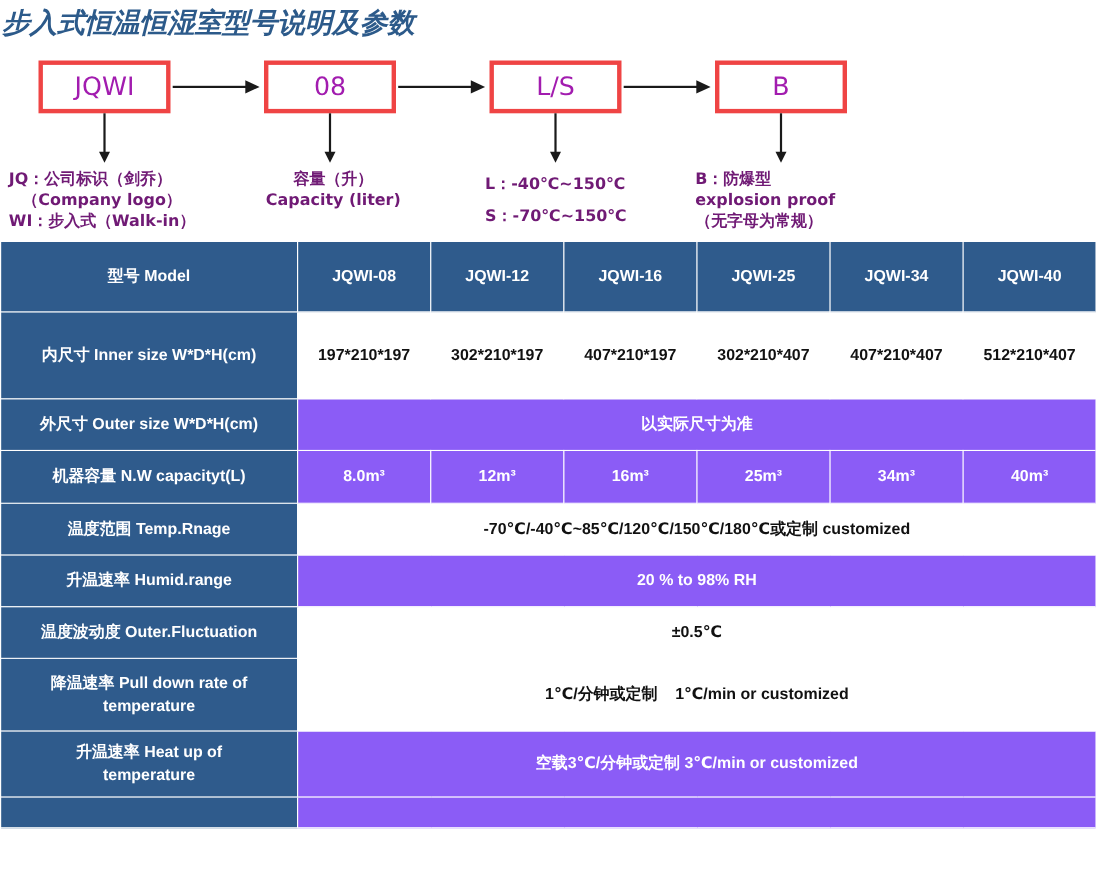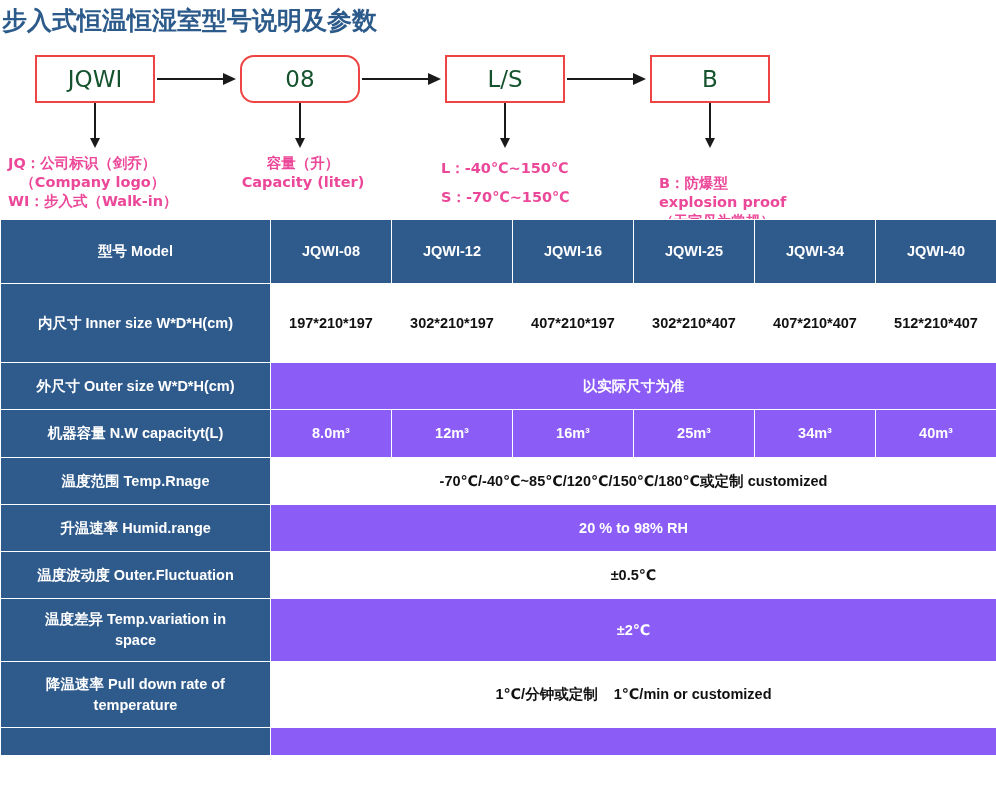--- a/index.html
+++ b/index.html
@@ -14,32 +14,33 @@
 
   
   .title {
     position: absolute;
     left: 2px; top: 4px;
     font-size: 25px;
     font-weight: bold;
     color: #2c5a8a;
     letter-spacing: 0px;
     white-space: nowrap;
+    font-style: italic;
   }
 
   
   .diagram { position: absolute; left: 0; top: 50px; width: 996px; height: 168px; }
 
   .nodebox {
     position: absolute;
-    border: 2px solid #ef4444;
+    border: 4px solid #ef4444;
     background: #ffffff;
     display: flex; align-items: center; justify-content: center;
     font-size: 23px;
-    color: #14532d;
+    color: #a21caf;
     font-family: "DejaVu Sans", sans-serif;
   }
   .arrow-line {
     position: absolute;
     height: 2px;
     background: #1a1a1a;
   }
   .arrow-head {
     position: absolute;
     width: 0; height: 0;
@@ -56,21 +57,21 @@
     position: absolute;
     width: 0; height: 0;
     border-left: 5px solid transparent;
     border-right: 5px solid transparent;
     border-top: 10px solid #1a1a1a;
   }
   .legend {
     position: absolute;
     font-size: 14.5px;
     font-weight: bold;
-    color: #ec4899;
+    color: #701a75;
     line-height: 19px;
     font-family: "DejaVu Sans", sans-serif;
     white-space: nowrap;
   }
   .legend .ctr { display: block; text-align: center; }
   .legend .lft { display: block; text-align: left; }
 
   
   table.spec {
     position: absolute;
@@ -112,21 +113,21 @@
 
 <div id="page">
 
   <div class="title">步入式恒温恒湿室型号说明及参数</div>
 
   <div class="diagram">
 
     <div class="nodebox" style="left:35px; top:5px; width:120px; height:48px;">
       <span>JQWI</span>
     </div>
-    <div class="nodebox" style="left:240px; top:5px; width:120px; height:48px;border-radius:14px;">
+    <div class="nodebox" style="left:240px; top:5px; width:120px; height:48px;">
       <span>08</span>
     </div>
     <div class="nodebox" style="left:445px; top:5px; width:120px; height:48px;">
       <span>L/S</span>
     </div>
     <div class="nodebox" style="left:650px; top:5px; width:120px; height:48px;">
       <span>B</span>
     </div>
 
     <div class="arrow-line" style="left:157px; top:28px; width:68px;"></div>
@@ -159,21 +160,21 @@
     <div class="legend" style="left:228px; top:104px; width:150px;">
       <span class="ctr">容量（升）</span>
       <span class="ctr">Capacity (liter)</span>
     </div>
 
     <div class="legend" style="left:441px; top:104px; line-height:29px;">
       <span class="lft">L：-40℃~150℃</span>
       <span class="lft">S：-70℃~150℃</span>
     </div>
 
-    <div class="legend" style="left:659px; top:104px;margin-top:20px;">
+    <div class="legend" style="left:632px; top:104px;">
       <span class="lft">B：防爆型</span>
       <span class="lft">explosion proof</span>
       <span class="lft">（无字母为常规）</span>
     </div>
 
   </div>
 
   <table class="spec">
     <colgroup>
       <col style="width:270px">
@@ -228,30 +229,30 @@
       <tr style="height:47px">
         <td class="lbl">升温速率 Humid.range</td>
         <td class="blue" colspan="6">20 % to 98% RH</td>
       </tr>
 
       <tr style="height:47px">
         <td class="lbl">温度波动度 Outer.Fluctuation</td>
         <td class="white" colspan="6">±0.5℃</td>
       </tr>
 
-      <tr style="height:63px">
-        <td class="lbl" style="padding-left:22px;padding-right:22px;">温度差异 Temp.variation in space</td>
-        <td class="blue" colspan="6">±2℃</td>
-      </tr>
 
       <tr style="height:66px">
         <td class="lbl" style="padding-left:18px;padding-right:18px;">降温速率 Pull down rate of temperature</td>
         <td class="white" colspan="6" style="white-space:pre;margin-top:40px;">1℃/分钟或定制    1℃/min or customized</td>
       </tr>
 
+      <tr style="height:60px">
+        <td class="lbl" style="padding-left:40px;padding-right:40px;">升温速率 Heat up of temperature</td>
+        <td class="blue" colspan="6">空载3℃/分钟或定制 3℃/min or customized</td>
+      </tr>
 
       <tr style="height:28px">
         <td class="lbl"></td>
         <td class="blue" colspan="6"></td>
       </tr>
     </tbody>
   </table>
 
 </div>
 

